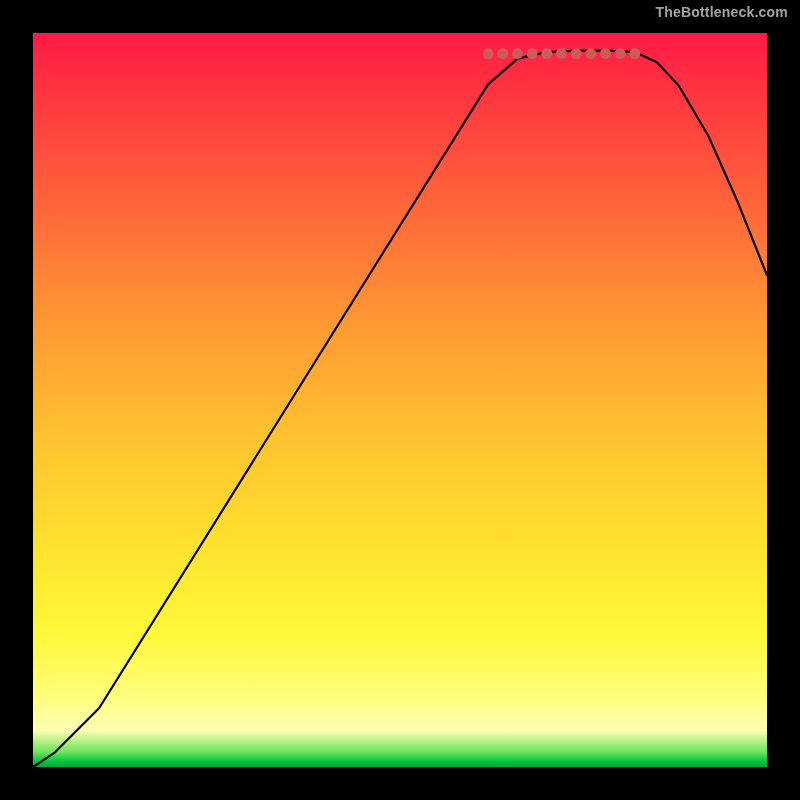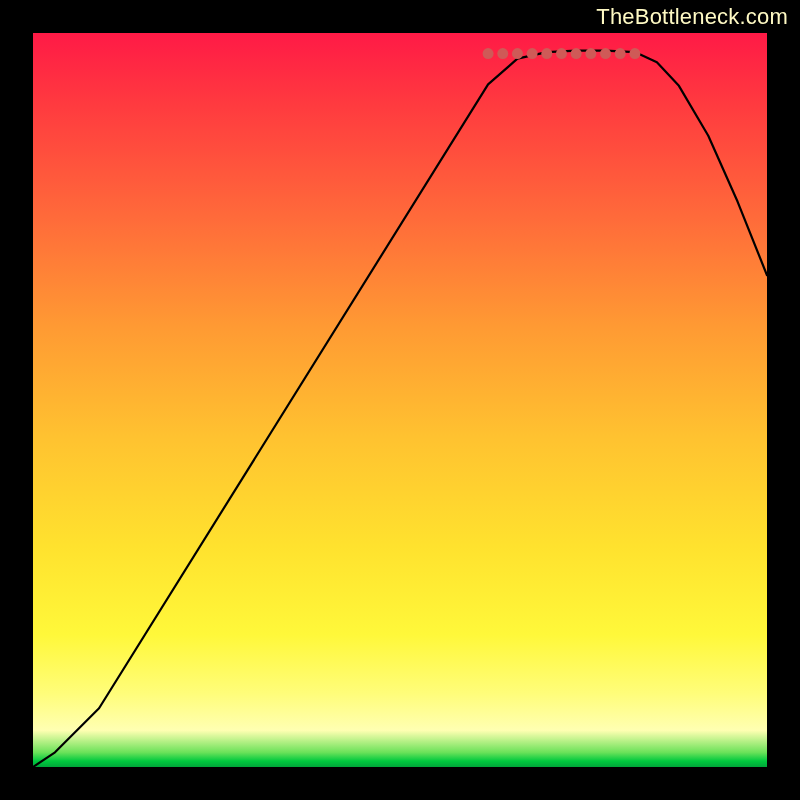--- a/index.html
+++ b/index.html
@@ -14,23 +14,23 @@
   .wrap {
     position: relative;
     width: 800px;
     height: 800px;
     background: #000;
   }
   .watermark {
     position: absolute;
     top: 4px;
     right: 12px;
-    color: #fef9c3;
-    font-size: 22px;
-    font-weight: 400;
+    color: #a3a3a3;
+    font-size: 14px;
+    font-weight: 700;
     letter-spacing: 0.2px;
     z-index: 3;
   }
   .plot {
     position: absolute;
     left: 33px;
     top: 33px;
     width: 734px;
     height: 734px;
     overflow: hidden;

